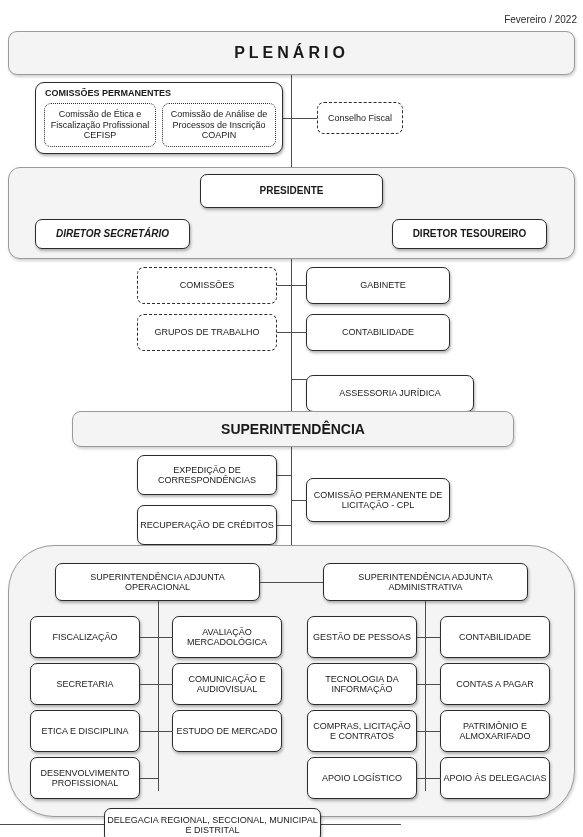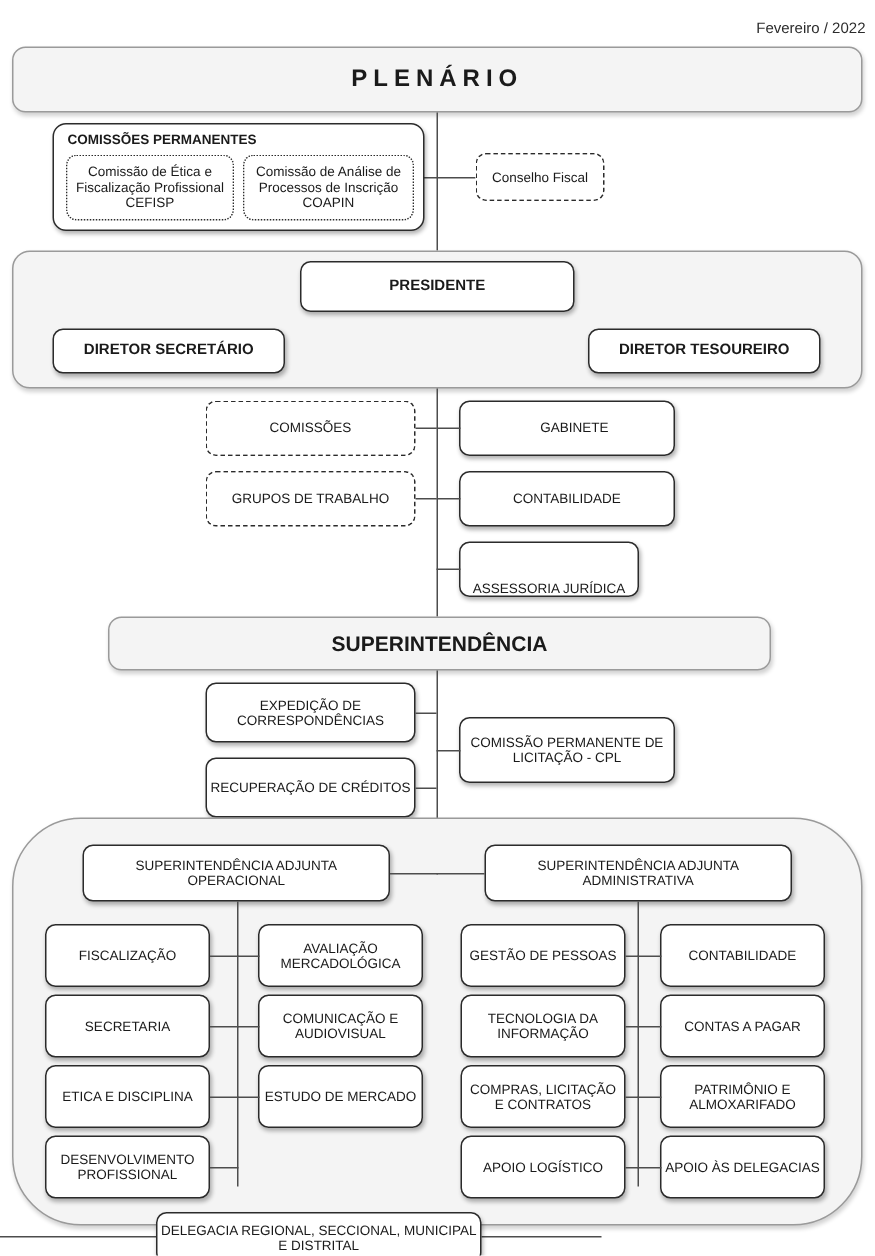--- a/index.html
+++ b/index.html
@@ -120,21 +120,21 @@
   </div>
 
   <div class="box dashed t9" style="left:317px;top:90px;width:86px;height:32px;">
     <span>Conselho Fiscal</span>
   </div>
 
   <div id="diretoria" class="band"></div>
   <div class="box t10 bold" style="left:200px;top:162px;width:183px;height:34px;">
     <span>PRESIDENTE</span>
   </div>
-  <div class="box t10 bold" style="left:35px;top:207px;width:155px;height:30px;">
+  <div class="box t10 bold" style="left:35px;top:207px;width:155px;height:30px;font-style:italic;">
     <span>DIRETOR SECRETÁRIO</span>
   </div>
   <div class="box t10 bold" style="left:392px;top:207px;width:155px;height:30px;">
     <span>DIRETOR TESOUREIRO</span>
   </div>
 
   <div class="ln v" style="left:291px;top:247px;height:152px;"></div>
 
   <div class="box dashed t9" style="left:137px;top:255px;width:140px;height:37px;">
     <span>COMISSÕES</span>
@@ -144,21 +144,21 @@
   </div>
   <div class="ln h" style="left:277px;top:273px;width:14px;"></div>
   <div class="ln h" style="left:277px;top:320px;width:14px;"></div>
 
   <div class="box t9" style="left:306px;top:255px;width:144px;height:37px;padding-left:12px;">
     <span>GABINETE</span>
   </div>
   <div class="box t9" style="left:306px;top:302px;width:144px;height:37px;">
     <span>CONTABILIDADE</span>
   </div>
-  <div class="box t9" style="left:306px;top:349px;width:120px;height:37px;align-items:flex-end;">
+  <div class="box t9" style="left:306px;top:363px;width:168px;height:37px;">
     <span>ASSESSORIA JURÍDICA</span>
   </div>
   <div class="ln h" style="left:291px;top:273px;width:16px;"></div>
   <div class="ln h" style="left:291px;top:320px;width:16px;"></div>
   <div class="ln h" style="left:291px;top:367px;width:16px;"></div>
 
   <div id="superintendencia" class="band">
     <span>SUPERINTENDÊNCIA</span>
   </div>
 

